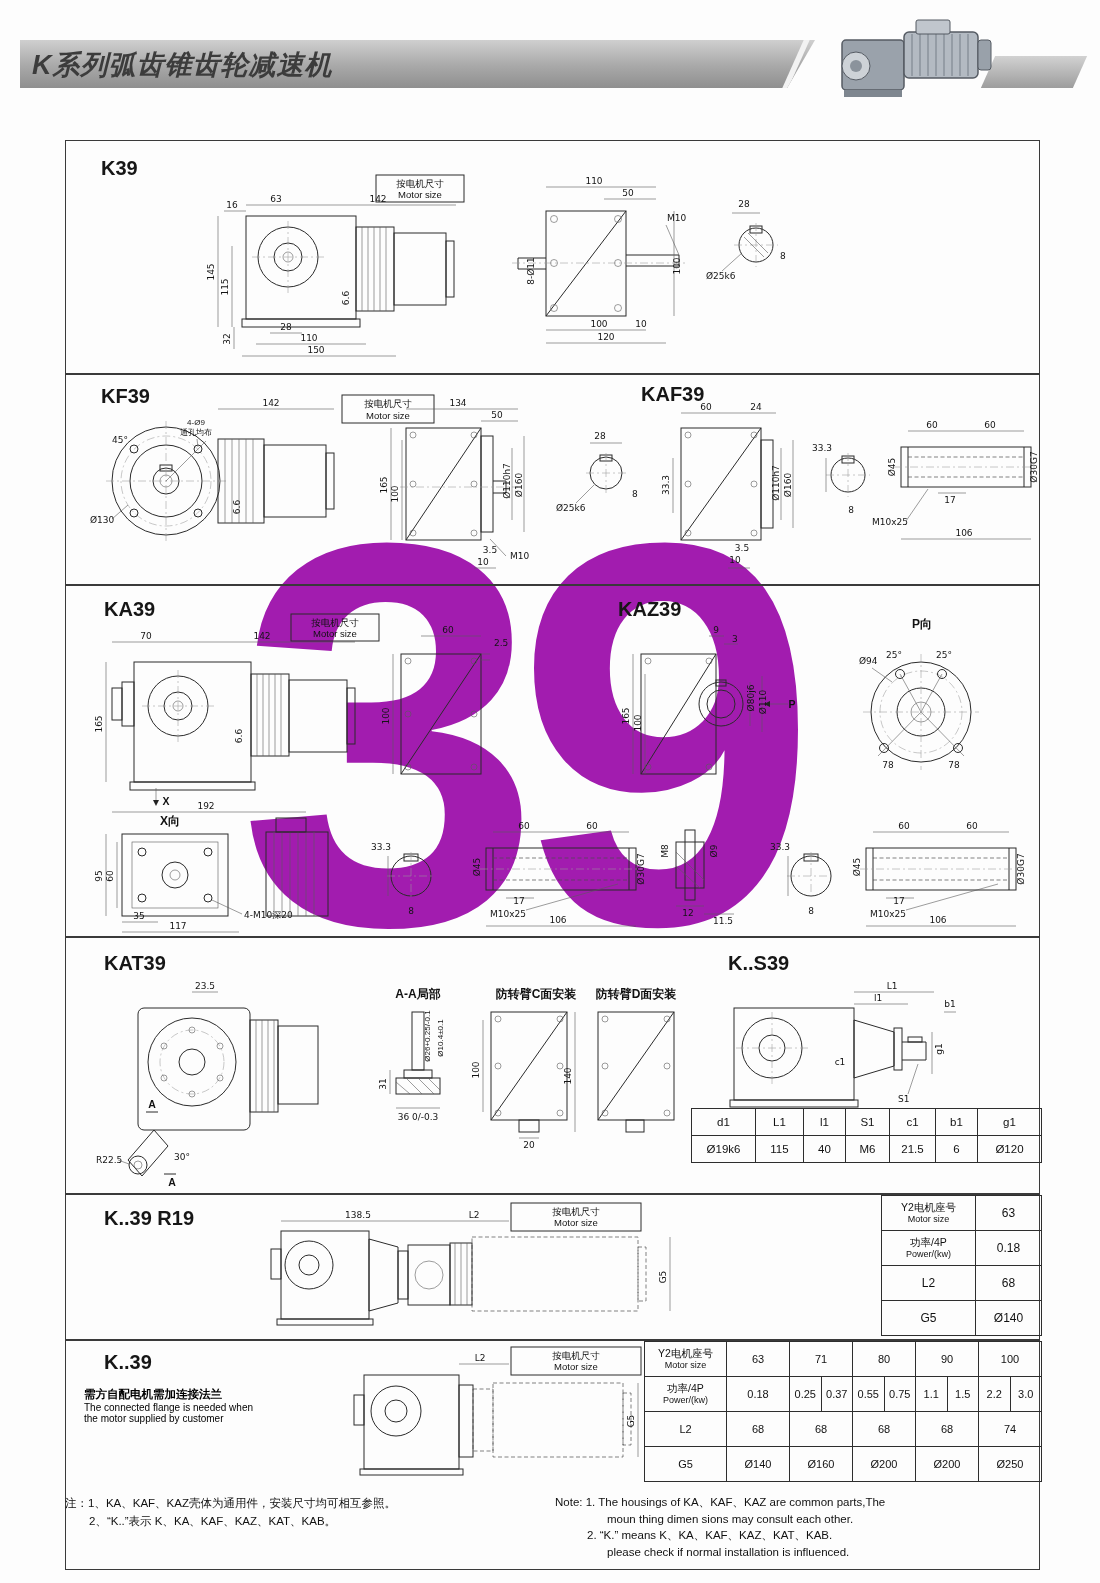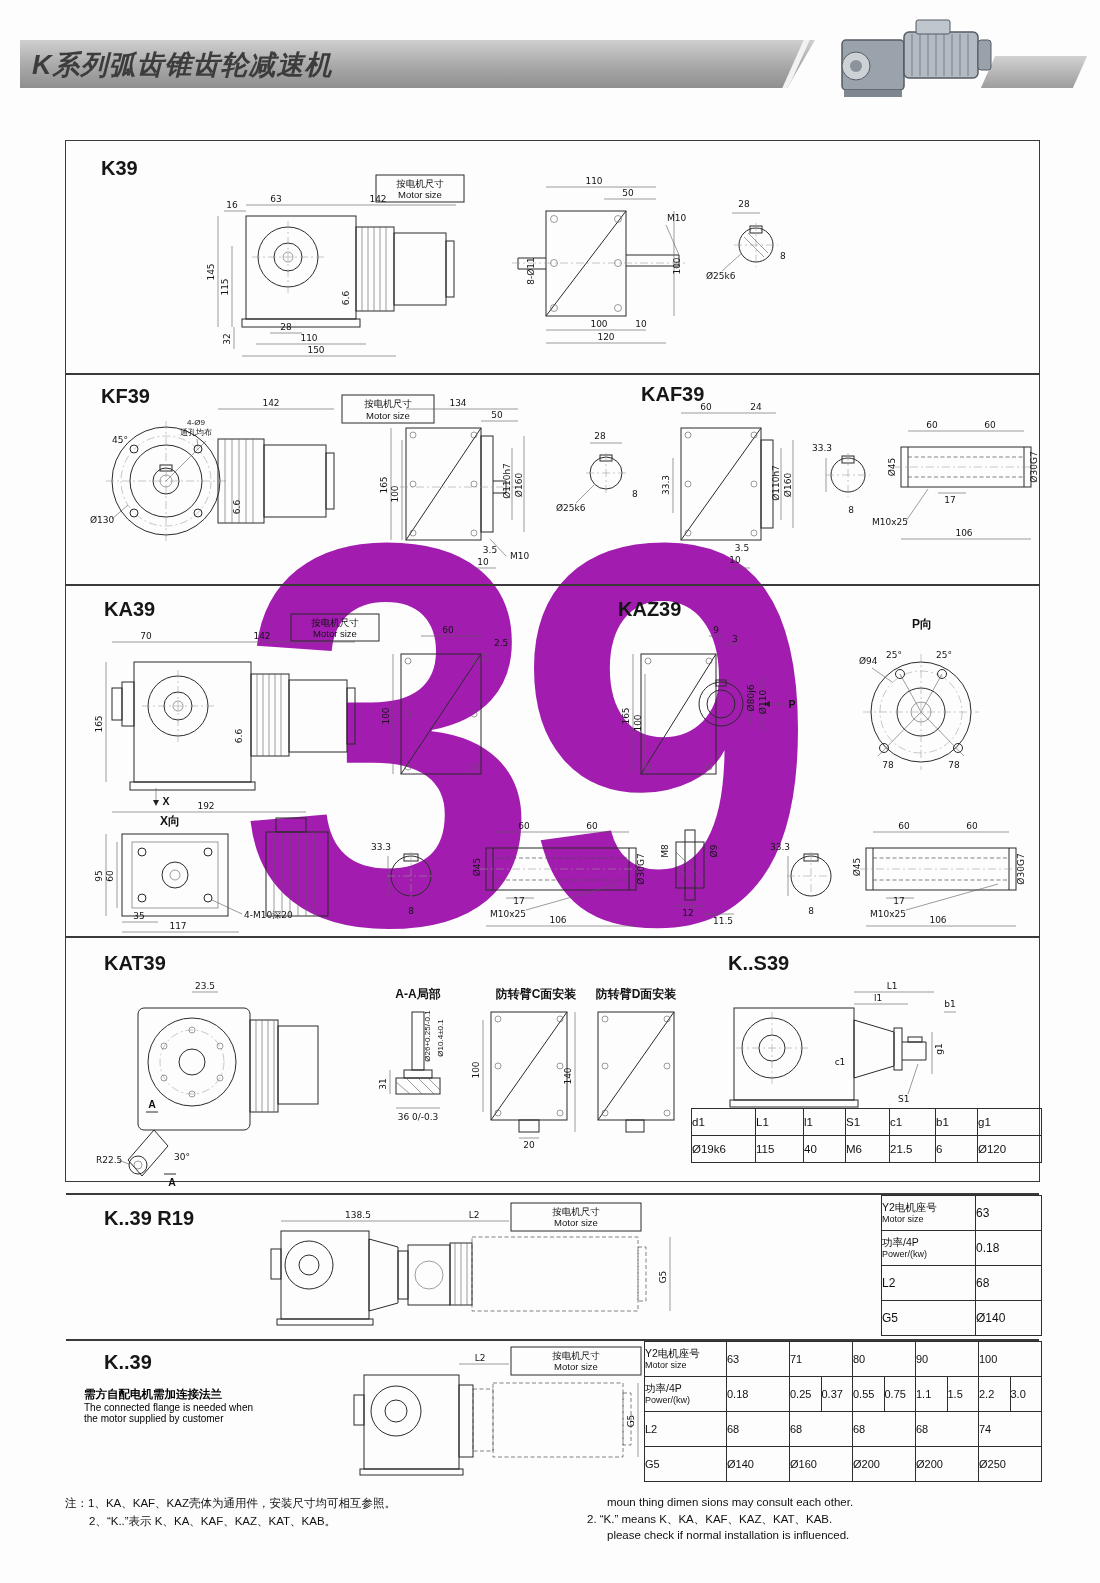--- a/index.html
+++ b/index.html
@@ -4,37 +4,37 @@
 <style>
 *{margin:0;padding:0;box-sizing:border-box}
 body{font-family:"Liberation Sans","DejaVu Sans",sans-serif;background:#bdbdbd}
 .page{position:relative;width:1100px;height:1583px;background:#fdfdfd;margin:0 auto;overflow:hidden}
 .banner{position:absolute;left:20px;top:40px;width:795px;height:48px;background:linear-gradient(180deg,#cfcfcf 0%,#a8a8a8 55%,#8f8f8f 100%);clip-path:polygon(0 0,100% 0,96.5% 100%,0 100%);z-index:2}
 .banner:after{content:"";position:absolute;right:16px;top:0;width:6px;height:100%;background:#f2f2f2;transform:skewX(-24deg)}
 .page-title{position:absolute;left:32px;top:47px;font-size:27px;font-weight:bold;font-style:italic;color:#3c3c3c;z-index:3;letter-spacing:1px}
 .banner-accent{position:absolute;left:988px;top:56px;width:92px;height:32px;background:linear-gradient(180deg,#d2d2d2,#9d9d9d);transform:skewX(-24deg);z-index:2}
 .product{position:absolute;left:828px;top:4px;z-index:3}
 .watermark{position:absolute;left:238px;top:462px;font-size:545px;line-height:1;font-weight:bold;color:#a21caf;z-index:0;letter-spacing:-26px;font-family:"Liberation Sans",sans-serif}
-.frame{position:absolute;left:65px;top:140px;width:975px;height:1042px;border:1.5px solid #3a3a3a;z-index:1}
+.frame{position:absolute;left:65px;top:140px;width:975px;height:1430px;border:1.5px solid #3a3a3a;z-index:1}
 .divider{position:absolute;left:0;width:100%;height:1.5px;background:#3a3a3a}
 .sec{position:absolute;left:0;width:975px}
 .sec-title{position:absolute;font-size:20px;font-weight:bold;color:#161616;z-index:2}
 .draw{position:absolute;left:0;top:0;z-index:1}
 .ln{stroke:#2b2b2b;stroke-width:1;fill:none}
 .th{stroke:#5a5a5a;stroke-width:.6;fill:none}
 .cl{stroke:#9a9a9a;stroke-width:.55;fill:none;stroke-dasharray:8 3 2 3}
 .dsh{stroke:#4a4a4a;stroke-width:.7;fill:none;stroke-dasharray:4 2.5}
 .dim{font-size:9px;fill:#141414;text-anchor:middle;font-family:"DejaVu Sans","Liberation Sans",sans-serif}
 .dims{font-size:8px;fill:#141414;text-anchor:middle}
 .dimL{text-anchor:start}
 .big{font-size:10.5px;font-weight:bold;fill:#111;text-anchor:middle}
 .lbl{font-size:12px;font-weight:bold;fill:#111;text-anchor:middle}
 .mbox{font-size:9.5px;fill:#111;text-anchor:middle}
 table{border-collapse:collapse;position:absolute;z-index:2;table-layout:fixed;background:transparent;color:#111}
-td,th{border:1.2px solid #2e2e2e;text-align:left;vertical-align:middle;font-weight:normal;padding:0}
+td,th{border:1.2px solid #2e2e2e;text-align:center;vertical-align:middle;font-weight:normal;padding:0}
 .t-s4{left:625px;top:172px;width:350px;font-size:11.5px}
 .t-s4 tr{height:27px}
 .t-s5{left:815px;top:2px;width:160px;font-size:12px}
 .t-s5 tr{height:35px}
 .t-s6{left:578px;top:2px;width:397px;font-size:11px}
 .t-s6 tr{height:35px}
 .cellcn{font-size:10.5px;line-height:1.2}
 .cellen{font-size:9px;line-height:1.2}
 .noteblk{position:absolute;left:65px;top:1494px;width:975px;z-index:1;color:#111}
 .note-cn{position:absolute;left:0;top:0;width:478px;font-size:11.5px;line-height:1.6}
@@ -818,19 +818,20 @@
         </table>
     </div>
   </div>
 
   <div class="noteblk">
     <div class="note-cn">
       <div>注：1、KA、KAF、KAZ壳体为通用件，安装尺寸均可相互参照。</div>
       <div class="ind1">2、“K..”表示 K、KA、KAF、KAZ、KAT、KAB。</div>
     </div>
     <div class="note-en">
+      <div>Note: 1.  The housings of KA、KAF、KAZ are common parts,The</div>
       <div class="ind2">moun thing dimen sions may consult each other.</div>
       <div class="ind3">2. “K.” means K、KA、KAF、KAZ、KAT、KAB.</div>
       <div class="ind2">please check if normal installation is influenced.</div>
     </div>
   </div>
 
 </div>
 
 </body></html>

